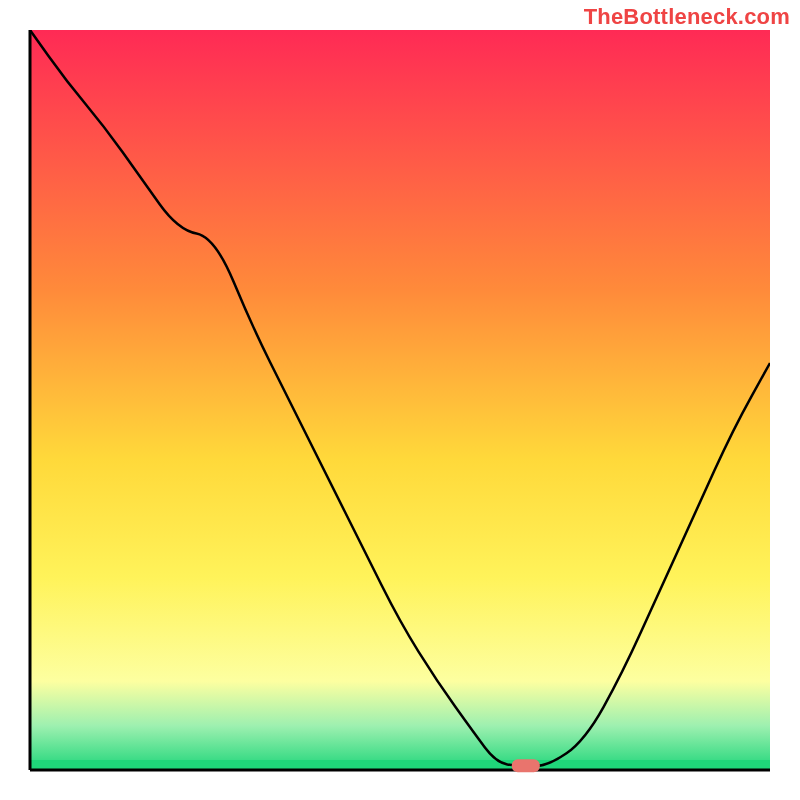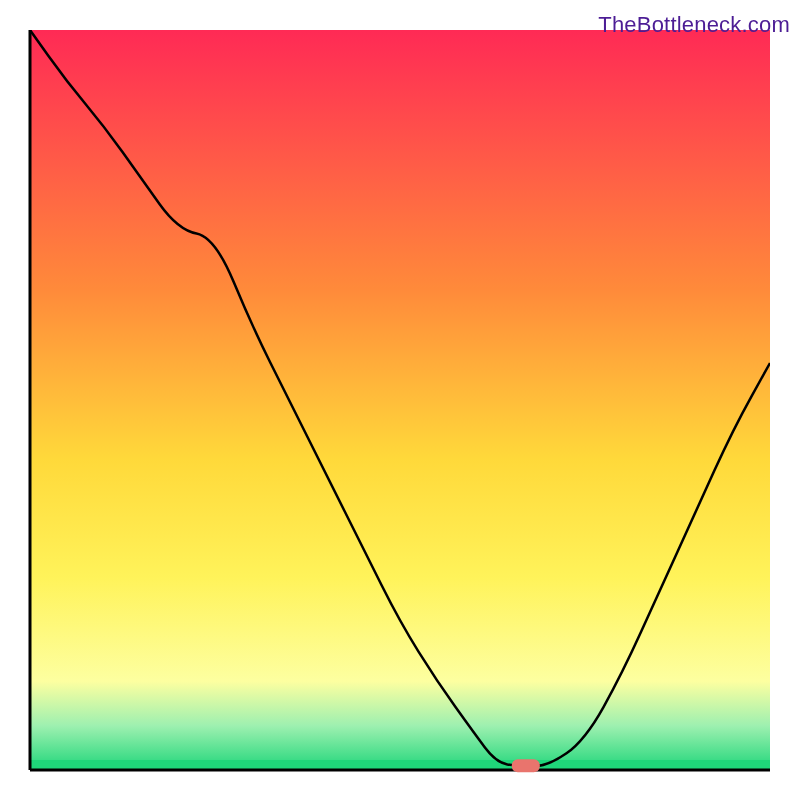--- a/index.html
+++ b/index.html
@@ -11,25 +11,25 @@
     font-family: Arial, Helvetica, sans-serif;
   }
   .chart-container {
     position: relative;
     width: 800px;
     height: 800px;
     background: #ffffff;
   }
   .watermark {
     position: absolute;
-    top: 12px;
+    top: 4px;
     right: 10px;
     font-size: 22px;
-    font-weight: 400;
-    color: #4c1d95;
+    font-weight: 700;
+    color: #ef4444;
     letter-spacing: 0.2px;
     z-index: 40;
   }
   svg.plot {
     position: absolute;
     inset: 0;
     width: 800px;
     height: 800px;
     display: block;
   }

